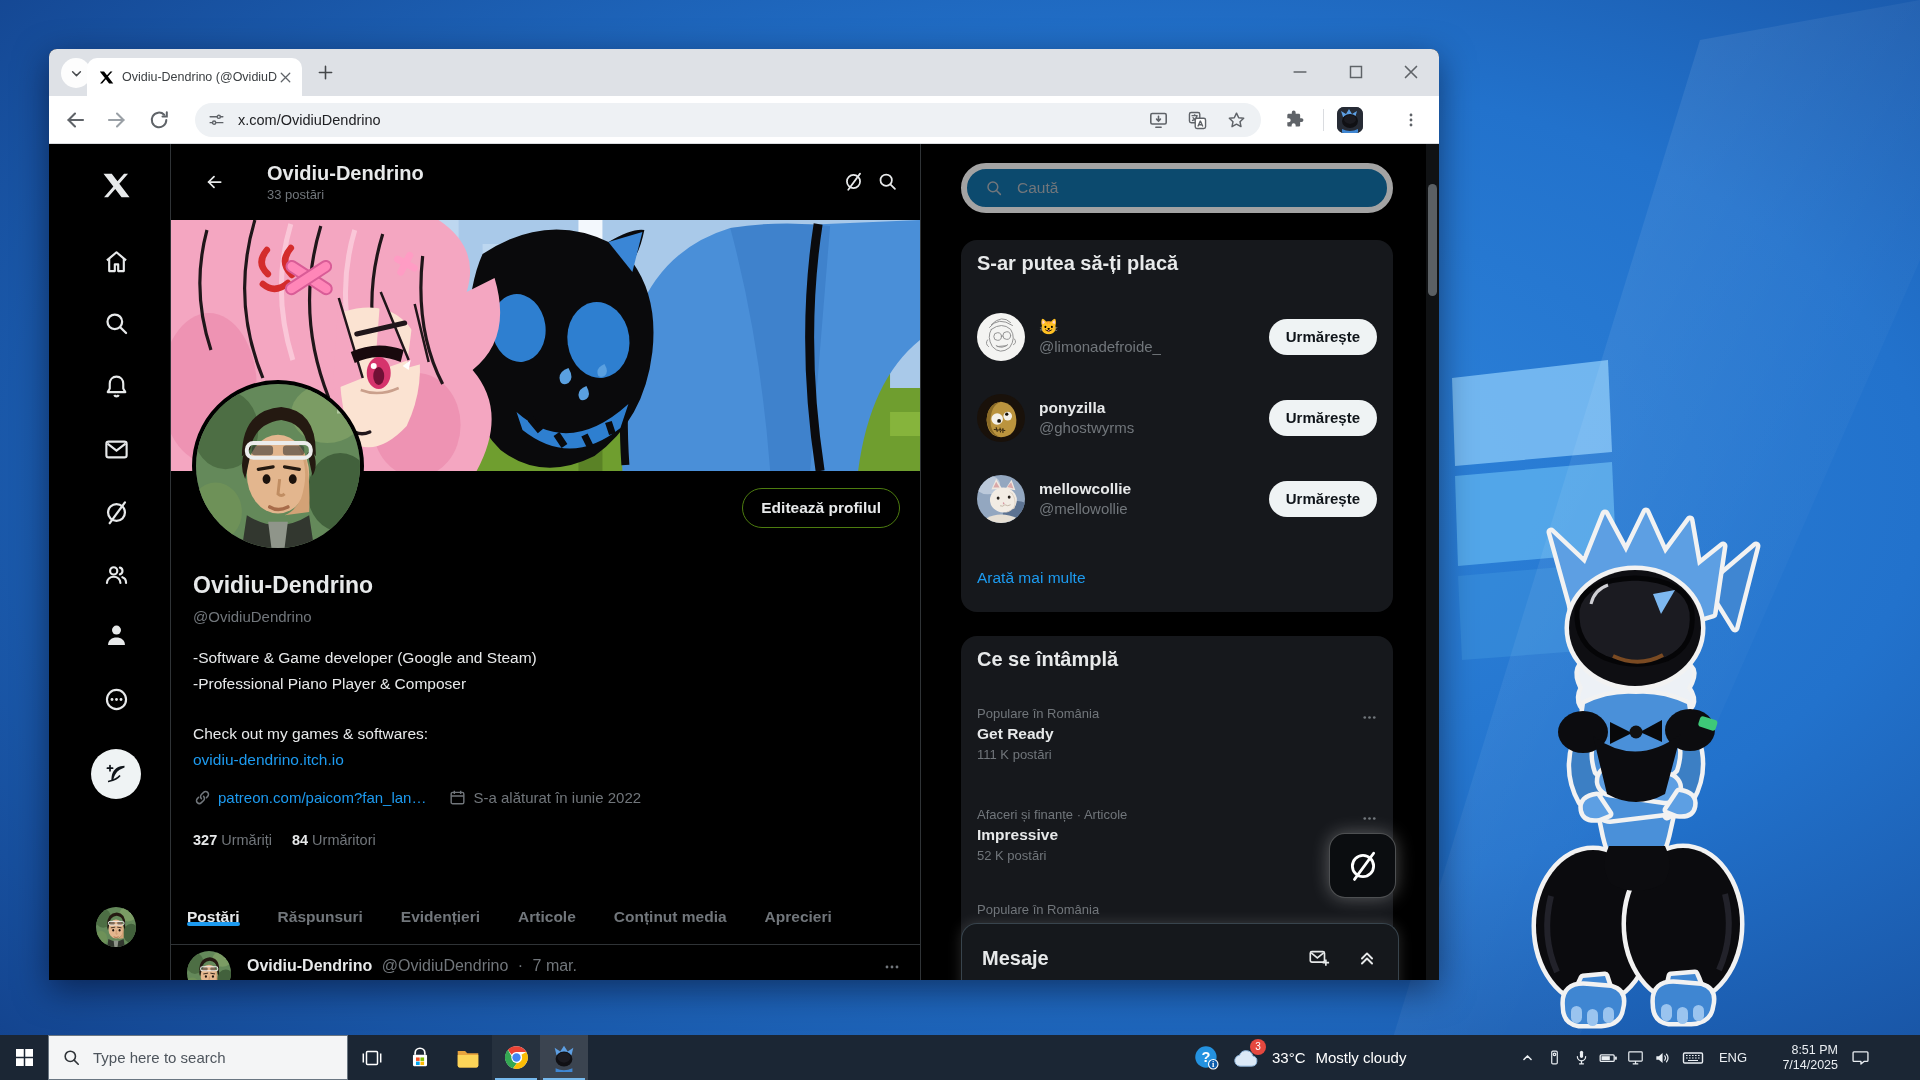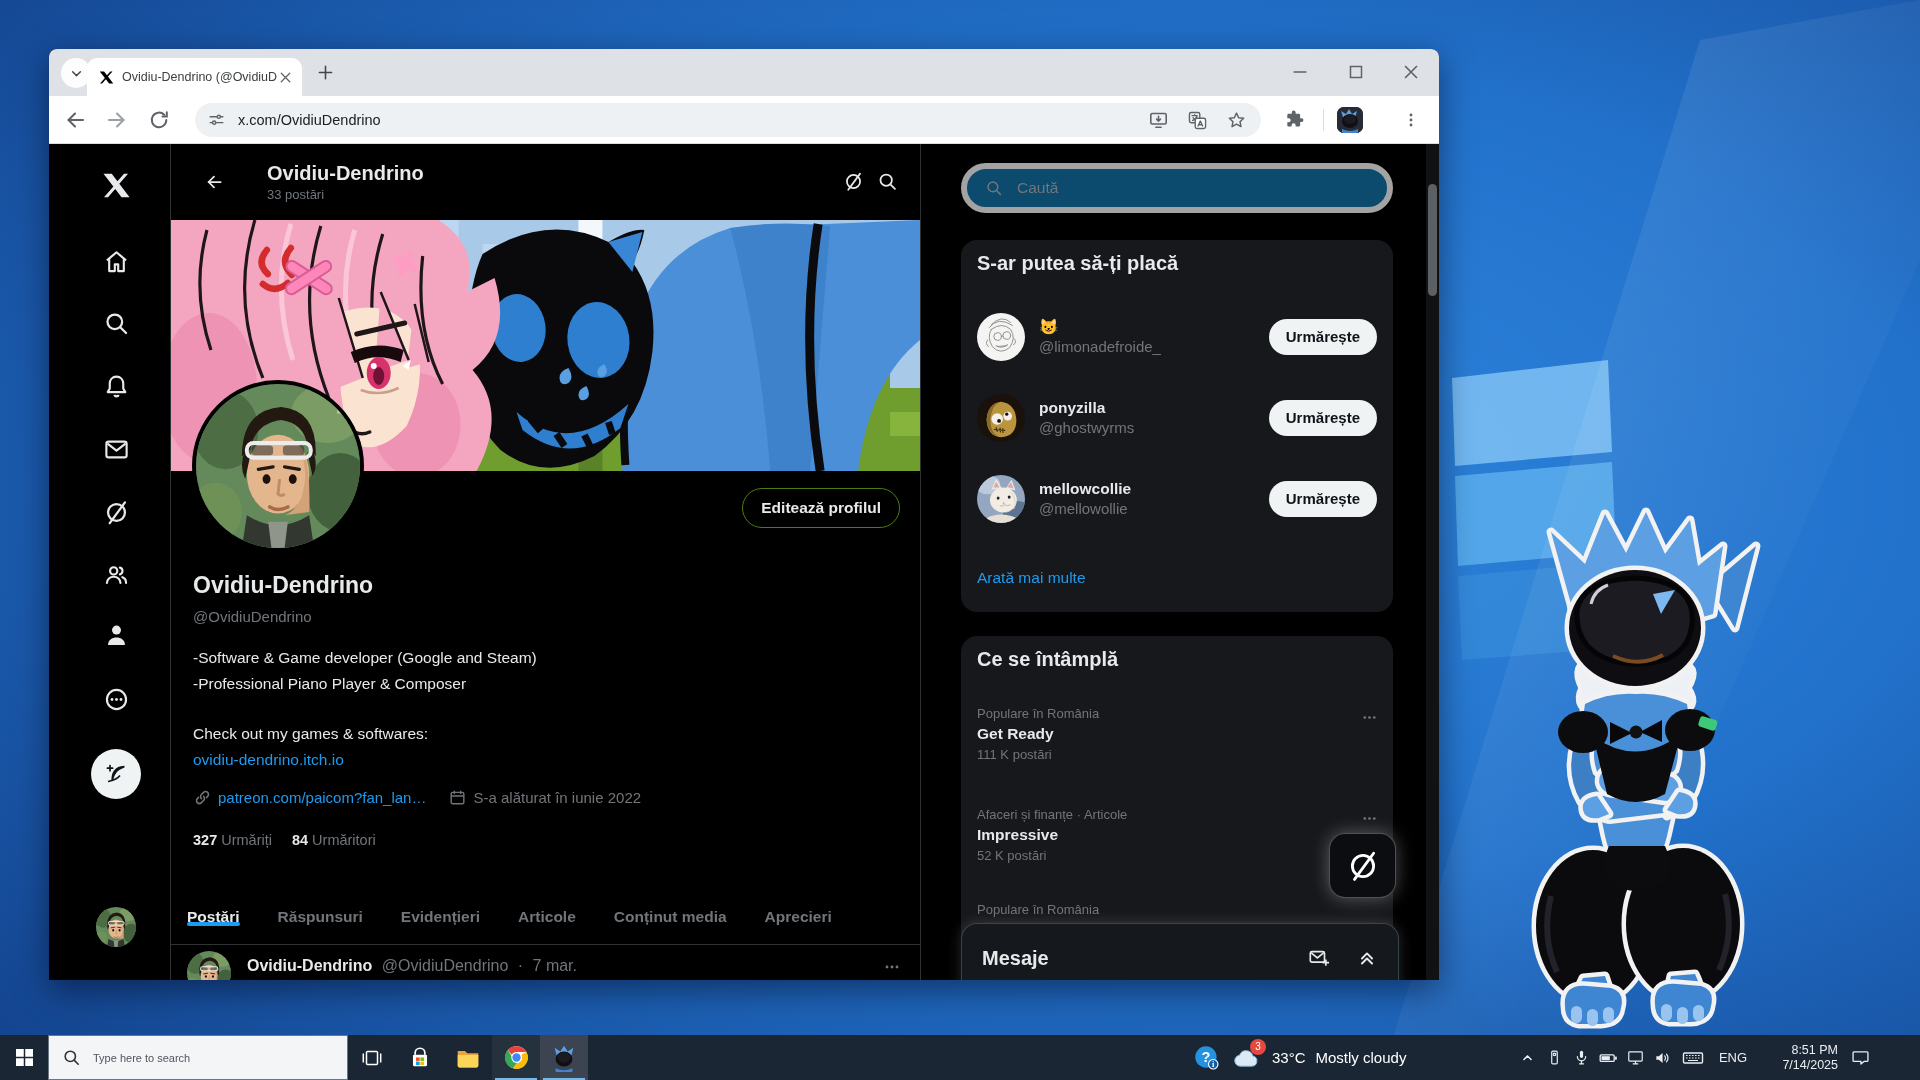--- a/index.html
+++ b/index.html
@@ -121,21 +121,21 @@
   .pg-scrollbar { position:absolute; left:1377px; top:0; width:13px; height:836px; background:#101214; }
   .pg-thumb { position:absolute; left:2px; top:40px; width:9px; height:112px; border-radius:5px; background:#5b6064; }
 
   
   .taskbar { position:absolute; left:0; top:1035px; width:1920px; height:45px; background:#1b2634; color:#eaeef2; }
   .tb-btn { position:absolute; top:0; width:48px; height:45px; display:flex; align-items:center; justify-content:center; }
   .tb-underline { position:absolute; bottom:0; left:3px; right:3px; height:2.5px; background:#76b9ed; }
   .tb-search { position:absolute; left:48px; top:0; width:300px; height:45px; background:#f4f5f6;
                border:1px solid #6a7682; display:flex; align-items:center; }
   .tb-search .mag { width:19px; height:19px; color:#2f3338; margin-left:13px; }
-  .tb-search input { flex:1; border:none; outline:none; background:transparent; font-size:11px;
+  .tb-search input { flex:1; border:none; outline:none; background:transparent; font-size:15px;
                color:#202428; margin-left:12px; font-family:inherit; }
   .tb-search input::placeholder { color:#4e555d; }
   .tray { position:absolute; left:1186px; top:0; height:45px; display:flex; align-items:center; }
   .tray-ic { width:27px; height:45px; display:flex; align-items:center; justify-content:center; flex:0 0 auto; }
   .weather { display:flex; align-items:center; margin-left:6px; width:282px; flex:0 0 auto; }
   .weather-cloud { position:relative; width:30px; height:30px; }
   .weather-badge { position:absolute; right:-4px; top:-4px; width:16px; height:16px; border-radius:50%;
                    background:#e5483f; color:#fff; font-size:10px; display:flex; align-items:center; justify-content:center; }
   .weather-text { font-size:15px; color:#fff; margin-left:10px; white-space:nowrap; }
   .tray-lang { font-size:13px; width:46px; text-align:center; flex:0 0 auto; }

